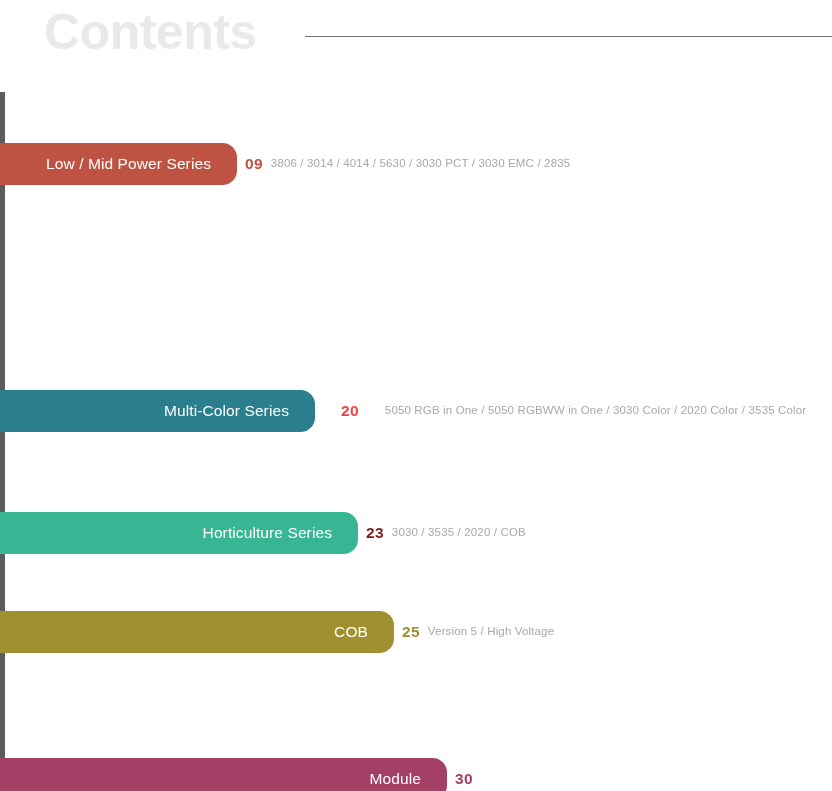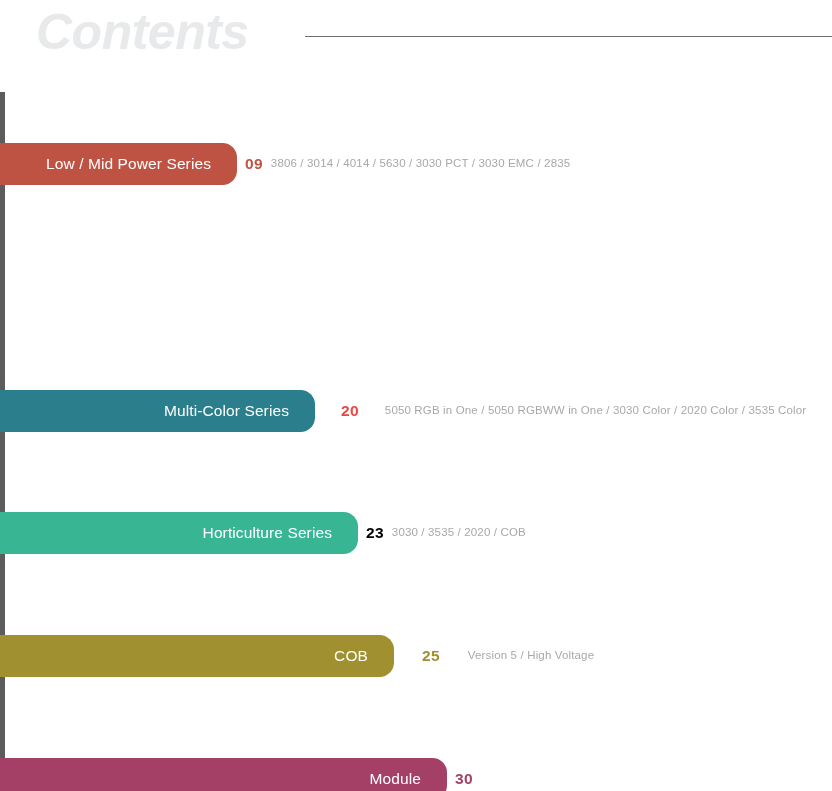--- a/index.html
+++ b/index.html
@@ -19,25 +19,24 @@
   
   .page-header {
     position: absolute;
     left: 0;
     top: 0;
     width: 832px;
     height: 92px;
   }
   .contents-title {
     position: absolute;
-    left: 36px;
+    left: 44px;
     top: 2px;
     font-size: 50px;
     font-weight: bold;
-    font-style: italic;
     color: #e7e9ea;
     letter-spacing: -0.5px;
     line-height: 60px;
     white-space: nowrap;
     user-select: none;
   }
   .header-rule {
     position: absolute;
     left: 305px;
     top: 36px;
@@ -130,24 +129,24 @@
       <div class="toc-bar" style="width: 315px; background: rgb(43, 126, 139);">
         <span class="toc-bar-label">Multi-Color Series</span>
       </div>
       <span class="toc-page" style="color: #ef4444; text-align: center;">20</span>
       <span class="toc-sub">5050 RGB in One / 5050 RGBWW in One / 3030 Color / 2020 Color / 3535 Color</span>
     </div>
     <div class="toc-row" style="top: 518px;">
       <div class="toc-bar" style="width: 358px; background: rgb(56, 182, 148);">
         <span class="toc-bar-label">Horticulture Series</span>
       </div>
-      <span class="toc-page" style="color: #000000;">23</span>
+      <span class="toc-page" style="color: #7f1d1d;">23</span>
       <span class="toc-sub">3030 / 3535 / 2020 / COB</span>
     </div>
-    <div class="toc-row" style="top: 641px; gap: 20px;">
+    <div class="toc-row" style="top: 617px;">
       <div class="toc-bar" style="width: 394px; background: rgb(160, 144, 47);">
         <span class="toc-bar-label">COB</span>
       </div>
       <span class="toc-page" style="color: rgb(160, 144, 47);">25</span>
       <span class="toc-sub">Version 5 / High Voltage</span>
     </div>
     <div class="toc-row" style="top: 764px;">
       <div class="toc-bar" style="width: 447px; background: rgb(164, 64, 101);">
         <span class="toc-bar-label">Module</span>
       </div>

